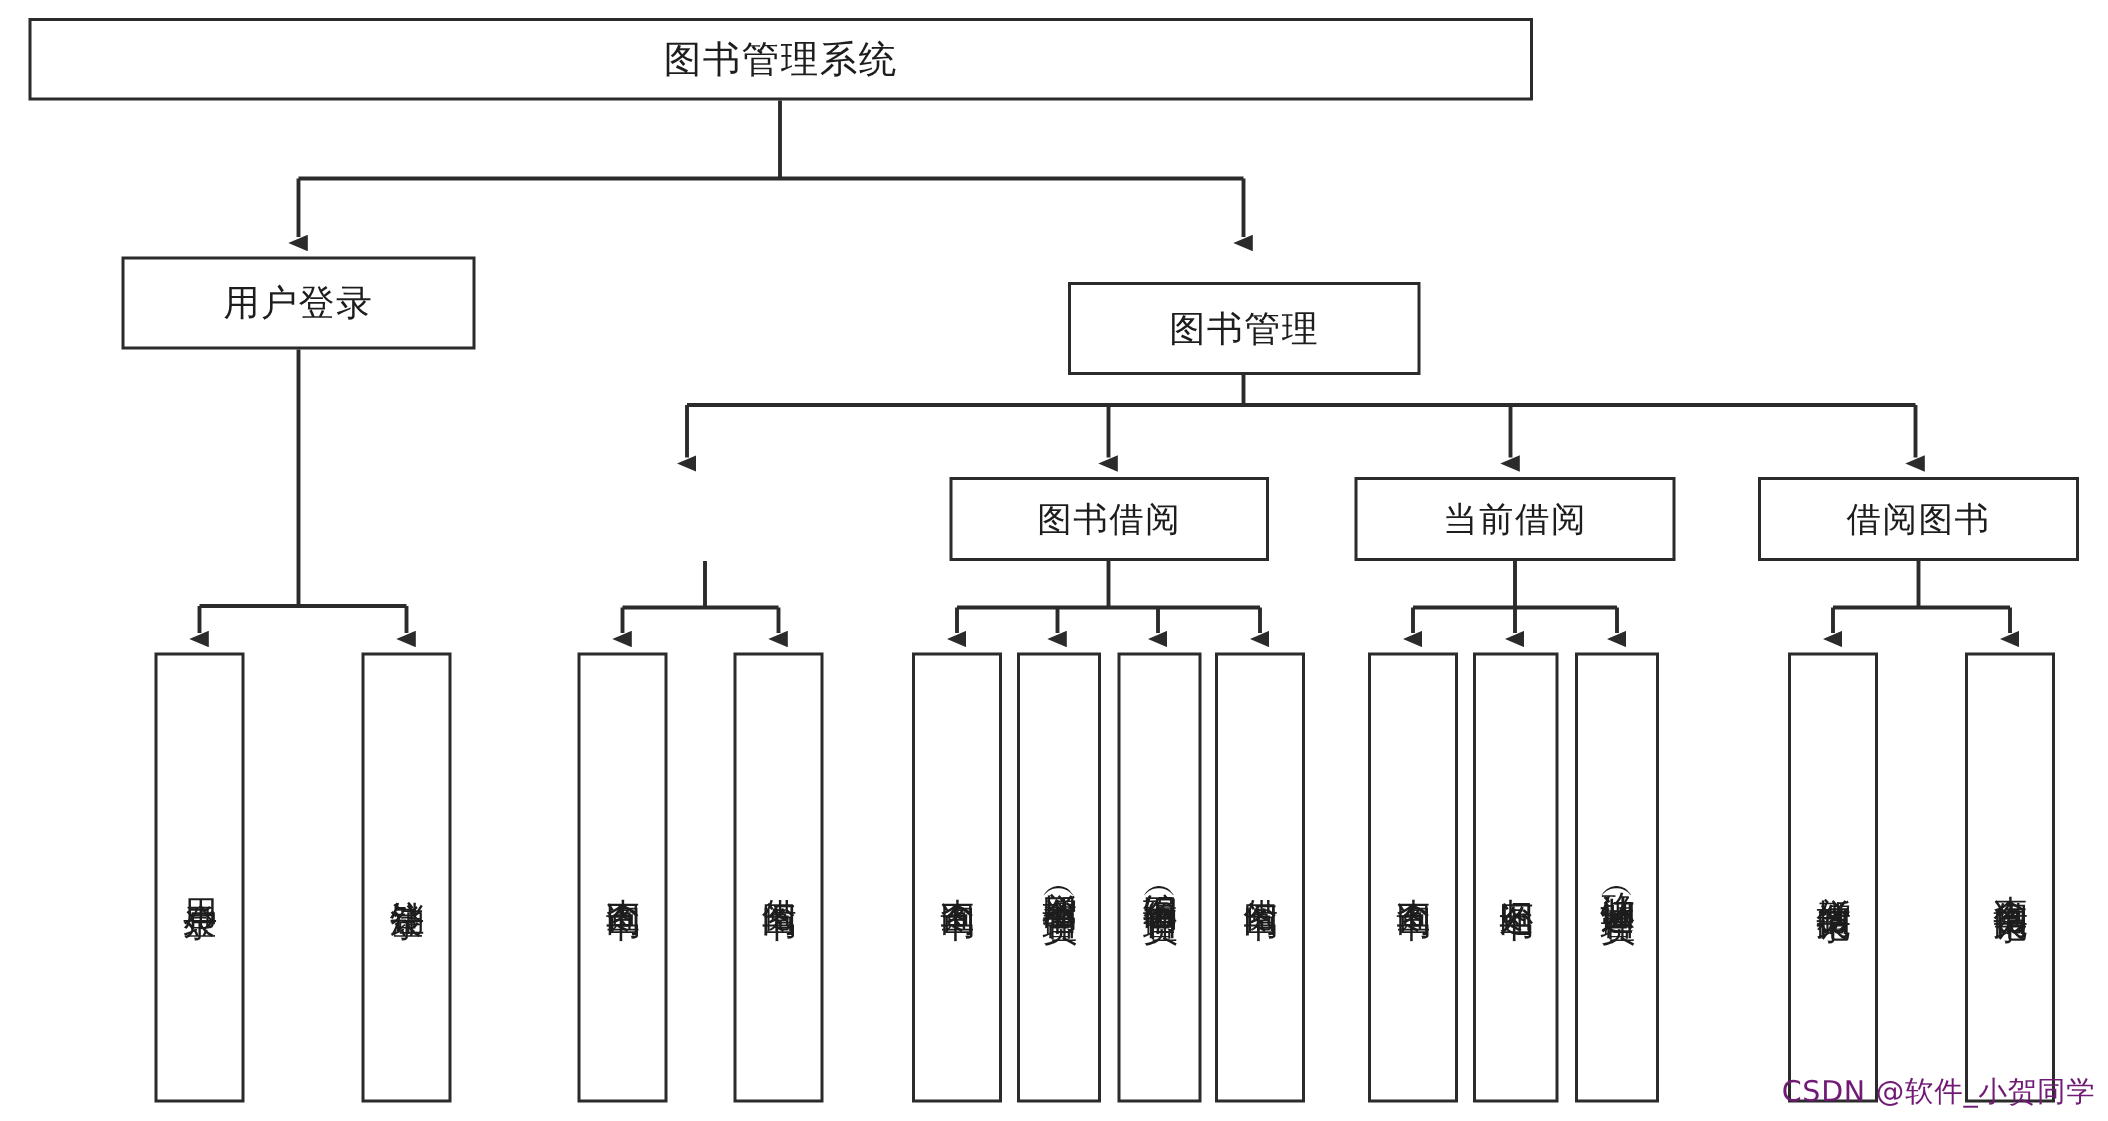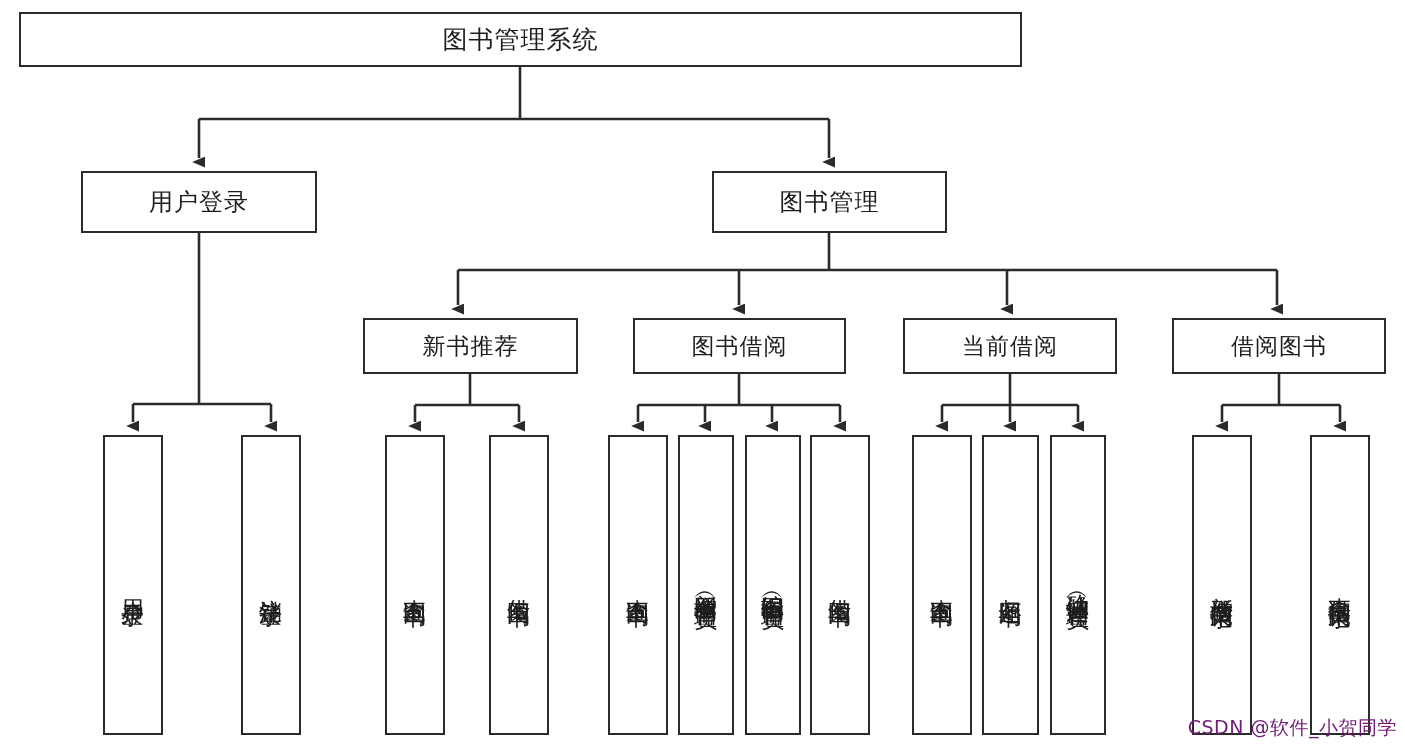--- a/index.html
+++ b/index.html
@@ -127,27 +127,24 @@
     </g>
   </svg>
 
   <div class="node root" style="left:19px; top:12px; width:1003px; height:55px;">
     <span class="hlabel">图书管理系统</span>
   </div>
 
   <div class="node level2" style="left:81px; top:171px; width:236px; height:62px;">
     <span class="hlabel">用户登录</span>
   </div>
-  <div class="node level2" style="left:712px; top:171px; width:235px; height:62px;">
+  <div class="node level2" style="left:712px; top:188px; width:235px; height:62px;">
     <span class="hlabel">图书管理</span>
   </div>
 
-  <div class="node level3" style="left:363px; top:318px; width:215px; height:56px;">
-    <span class="hlabel">新书推荐</span>
-  </div>
   <div class="node level3" style="left:633px; top:318px; width:213px; height:56px;">
     <span class="hlabel">图书借阅</span>
   </div>
   <div class="node level3" style="left:903px; top:318px; width:214px; height:56px;">
     <span class="hlabel">当前借阅</span>
   </div>
   <div class="node level3" style="left:1172px; top:318px; width:214px; height:56px;">
     <span class="hlabel">借阅图书</span>
   </div>
 

